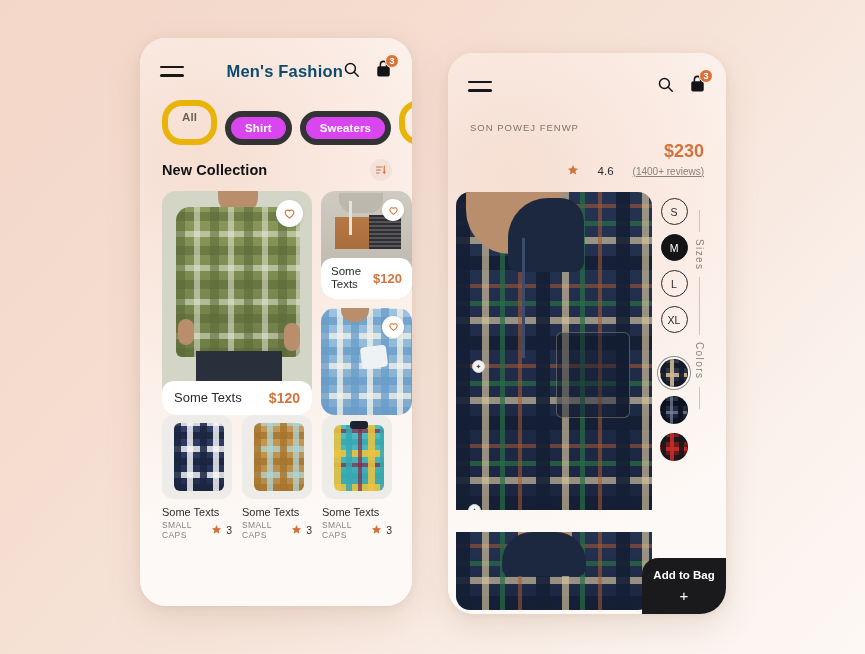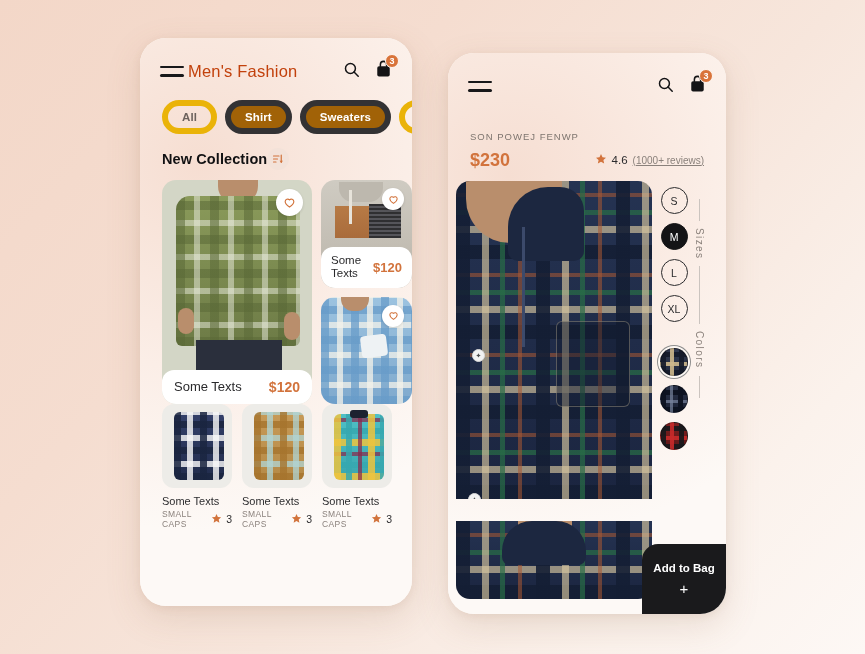--- a/index.html
+++ b/index.html
@@ -27,22 +27,22 @@
     background: radial-gradient(circle at 22% 22%, #f6ded2 0%, #fbeee7 42%, #fdf9f6 75%);
   }
   .screen { position: relative; width: 100%; height: 100%; }
 
   
   .appbar { display: flex; align-items: center; padding: 22px 20px 0 20px; }
   .hamburger { width: 24px; cursor: pointer; }
   .hamburger span { display: block; height: 2.5px; background: #18181a; border-radius: 2px; margin-bottom: 6px; }
   .hamburger span:last-child { margin-bottom: 0; }
   .appbar-title {
-    flex: 1; text-align: left;
-    font-size: 16.5px; font-weight: normal; color: #c2410c;
+    flex: 1; text-align: right;
+    font-size: 16.5px; font-weight: bold; color: #0c4a6e;
     letter-spacing: .2px; margin-left: 4px;
   }
   .appbar-actions { display: flex; align-items: center; gap: 15px; }
   .ico { cursor: pointer; display: block; }
   .bag-wrap { position: relative; }
   .badge {
     position: absolute; top: -6px; right: -7px;
     min-width: 14px; height: 14px; padding: 0 3px;
     border-radius: 50%;
     background: #d9733a; color: #fff;
@@ -53,25 +53,25 @@
 
   
   .chips { display: flex; gap: 8px; padding: 18px 0 0 22px; }
   .chip {
     flex: 0 0 auto;
     padding: 5px 14px; border-radius: 20px;
     font-size: 11.5px; font-weight: bold; letter-spacing: .1px;
     border: 6px solid #eab308; color: #6c625d; background: transparent;
     cursor: pointer; white-space: nowrap;
   }
-  .chip.on { background: #a16207; border-color: #333234; color: #fff; }
+  .chip.on { background: #d946ef; border-color: #333234; color: #fff; margin-top: 11px; }
 
   
   .sec-head {
-    display: flex; align-items: center; justify-content: flex-start;
+    display: flex; align-items: center; justify-content: space-between;
     padding: 14px 20px 10px 22px;
   }
   .sec-title { font-size: 14.5px; font-weight: bold; color: #111113; letter-spacing: .1px; }
   .sort-btn {
     width: 22px; height: 22px; border-radius: 50%;
     background: #f3e2d9;
     display: flex; align-items: center; justify-content: center; cursor: pointer;
   }
   .view-all {
     background: #f3e3da; color: #c9743f;
@@ -118,24 +118,24 @@
     background: #edece8; overflow: hidden; position: relative; cursor: pointer;
   }
   .offer-nm { font-size: 11px; color: #2d2d2f; margin-top: 7px; }
   .offer-meta { display: flex; align-items: center; gap: 4px; margin-top: 2px; }
   .offer-caps { font-size: 8.5px; color: #8b827d; letter-spacing: .4px; }
   .offer-rate { font-size: 10.5px; color: #2d2d2f; }
 
   
   .pd-head { padding: 16px 22px 0 22px; }
   .pd-title { font-size: 17.5px; color: #1d1d1f; letter-spacing: .1px; }
-  .pd-sub { font-size: 9.5px; color: #7e756f; letter-spacing: 1px; margin-top: 18px; }
-  .pd-row { display: flex; align-items: flex-end; justify-content: space-between; margin-top: 8px; }
+  .pd-sub { font-size: 9.5px; color: #7e756f; letter-spacing: 1px; margin-top: 9px; }
+  .pd-row { display: flex; align-items: flex-end; justify-content: space-between; margin-top: 8px; flex-direction: column; }
   .pd-price { font-size: 18px; color: #d2733c; font-weight: bold; }
-  .pd-rating { display: flex; align-items: center; gap: 5px; padding-bottom: 2px; }
+  .pd-rating { display: flex; align-items: center; gap: 19px; padding-bottom: 2px; }
   .pd-score { font-size: 11.5px; color: #2b2b2d; }
   .pd-reviews { font-size: 10px; color: #8a817b; text-decoration: underline; cursor: pointer; }
 
   .pd-body { display: flex; margin-top: 10px; height: 340px; }
   .pd-gallery { width: 196px; margin-left: 8px; position: relative; }
   .pd-hero {
     width: 100%; height: 318px; border-radius: 14px 14px 0 0;
     overflow: hidden; position: relative; background: #e3e6dd;
   }
   .pd-thumb {
@@ -172,21 +172,21 @@
   }
   .axis-line { width: 1px; background: #cbc4bf; }
   .axis-lbl {
     writing-mode: vertical-rl;
     font-size: 10px; color: #8a817b; letter-spacing: 1.4px;
     padding: 7px 0;
   }
 
   .add-bag {
     position: absolute; right: 0; bottom: 0;
-    width: 84px; height: 70px;
+    width: 84px; height: 56px;
     background: #1a1a1c; color: #fff;
     border-radius: 16px 0 16px 0;
     display: flex; flex-direction: column; align-items: center; justify-content: center;
     gap: 7px; cursor: pointer;
   }
   .add-bag .t { font-size: 11.5px; font-weight: bold; }
   .add-bag .p { font-size: 15px; line-height: 1; }
 
   
   .ph-green {
@@ -450,21 +450,21 @@
       <div class="pd-sub">SON POWEJ FENWP</div>
       <div class="pd-row">
         <div class="pd-price">$230</div>
         <div class="pd-rating">
           <span>
             <svg width="12" height="12" viewBox="0 0 24 24" fill="#d2733c">
                 <path d="M12 2l3 6.6 7 .8-5.2 4.8 1.5 7L12 17.7 5.7 21.2l1.5-7L2 9.4l7-.8z"></path>
               </svg>
           </span>
           <span class="pd-score">4.6</span>
-          <span class="pd-reviews">(1000+ reviews)</span>
+          <span class="pd-reviews">(1400+ reviews)</span>
         </div>
       </div>
     </div>
 
     <div class="pd-body">
       <div class="pd-gallery">
         <div class="pd-hero ph-navyplaid">
           <div class="model-skin" style="left:10px;top:-24px;width:96px;height:86px;border-radius:0 0 44px 44px;"></div>
           <div style="position:absolute;left:52px;top:6px;width:76px;height:74px;background:#1c2740;border-radius:40px 24px 10px 10px;"></div>
           <div style="position:absolute;left:66px;top:46px;width:3px;height:120px;background:#3c4a6b;"></div>

